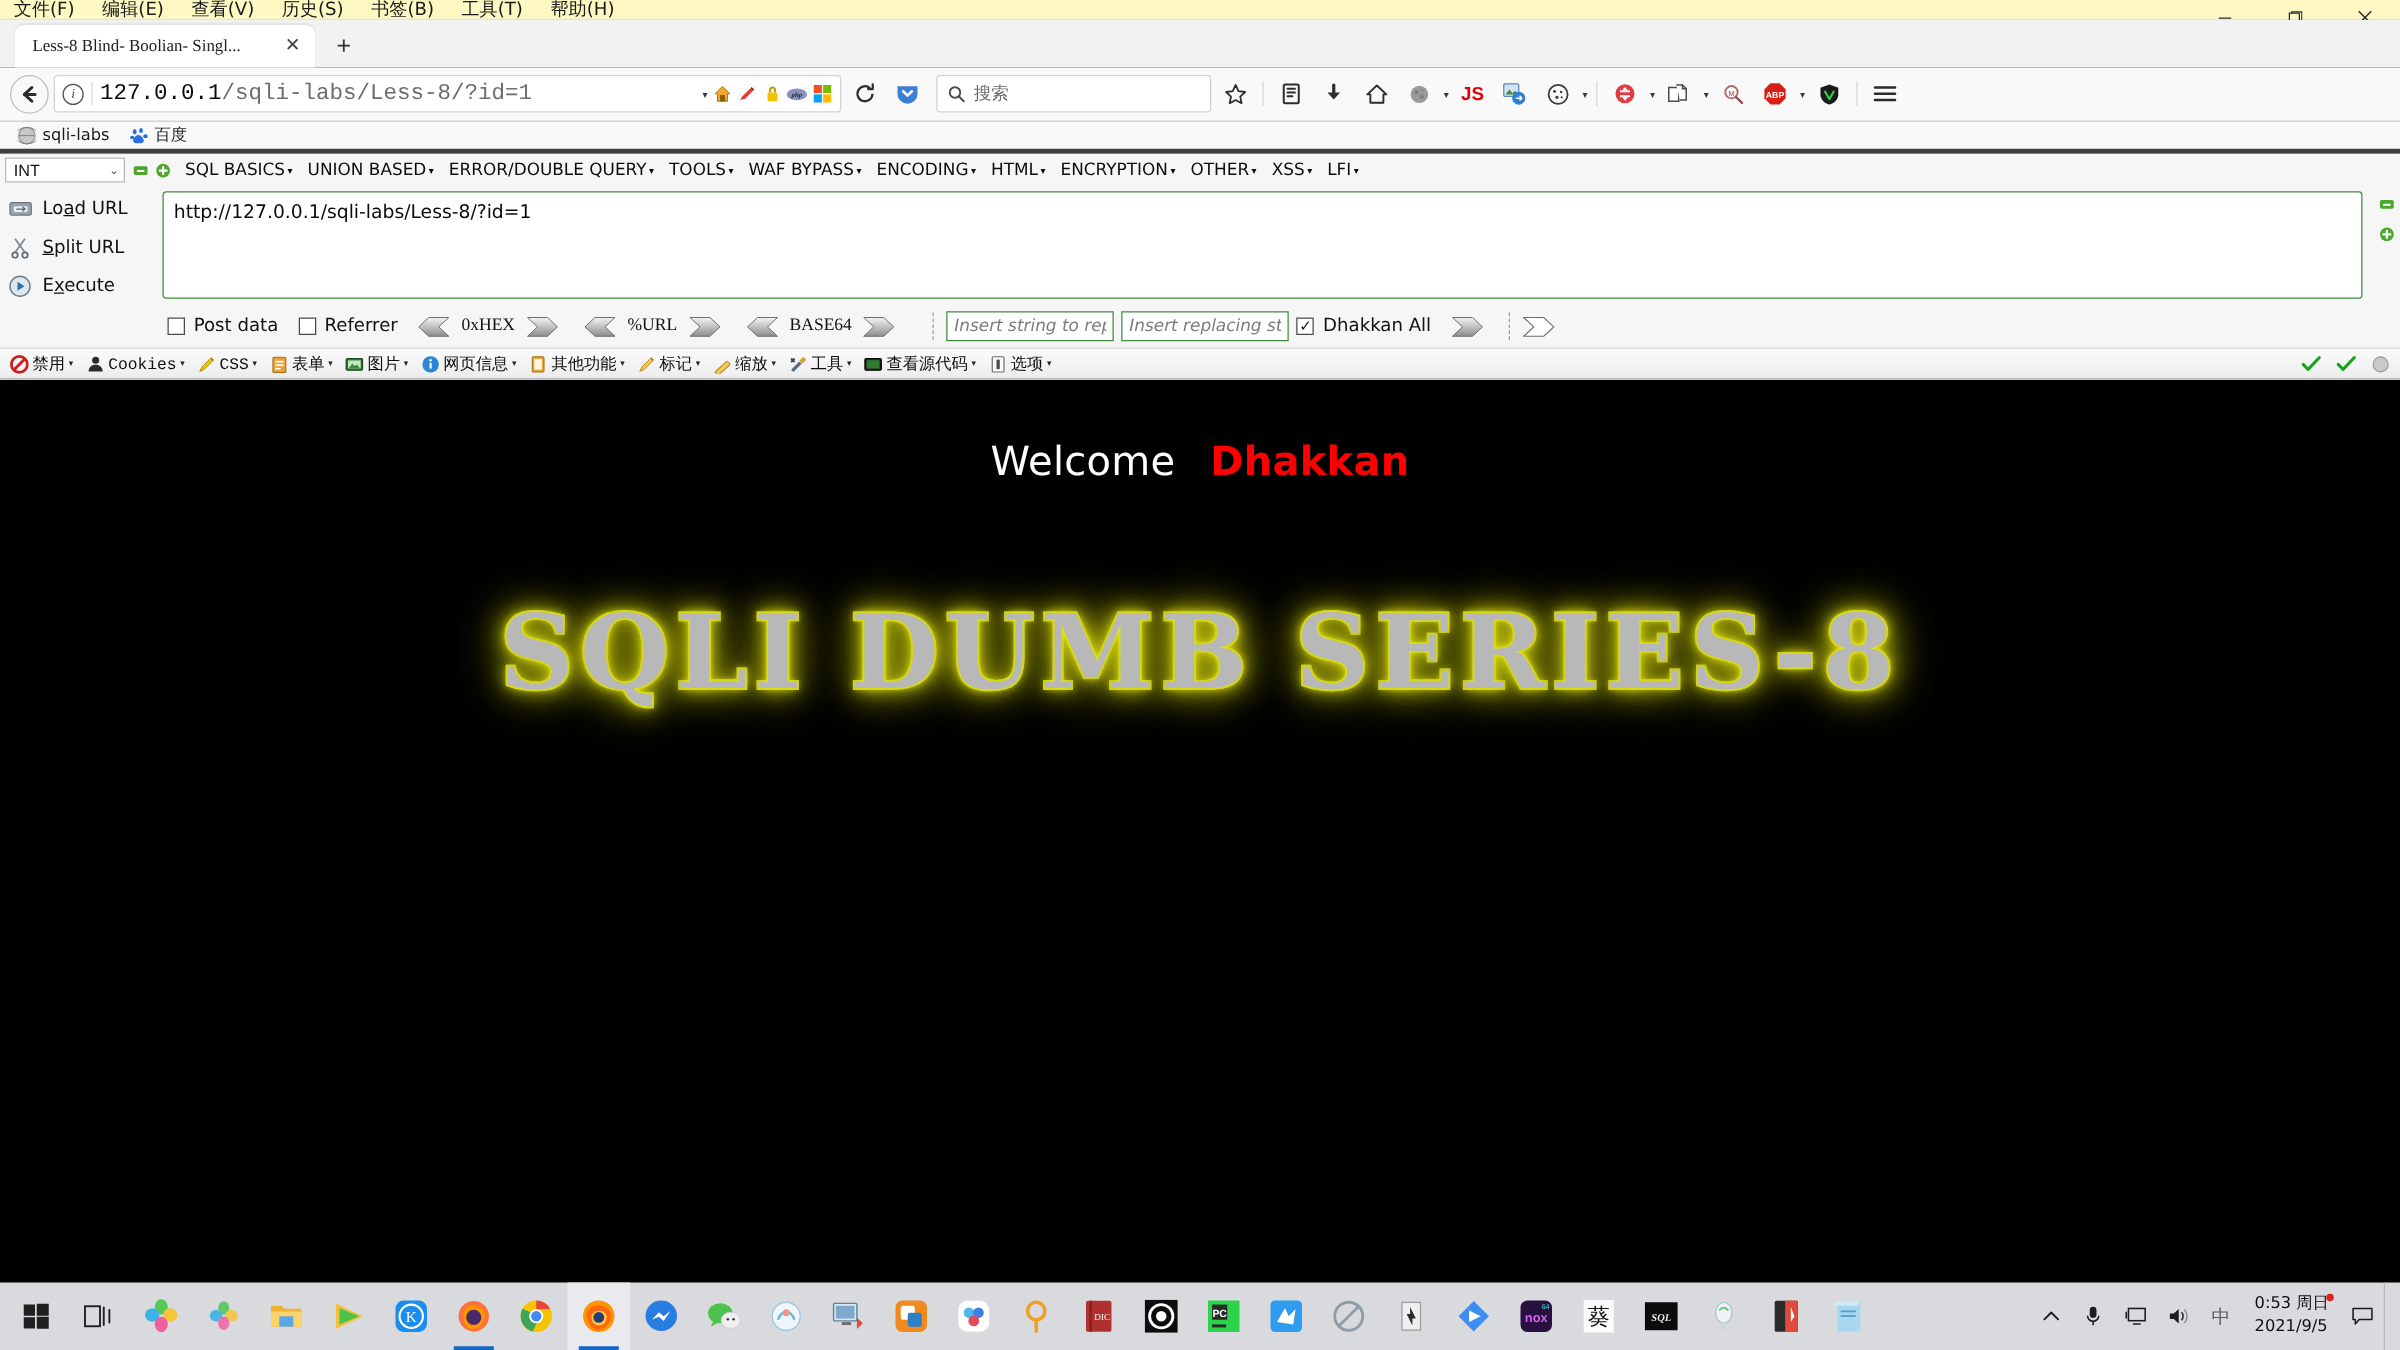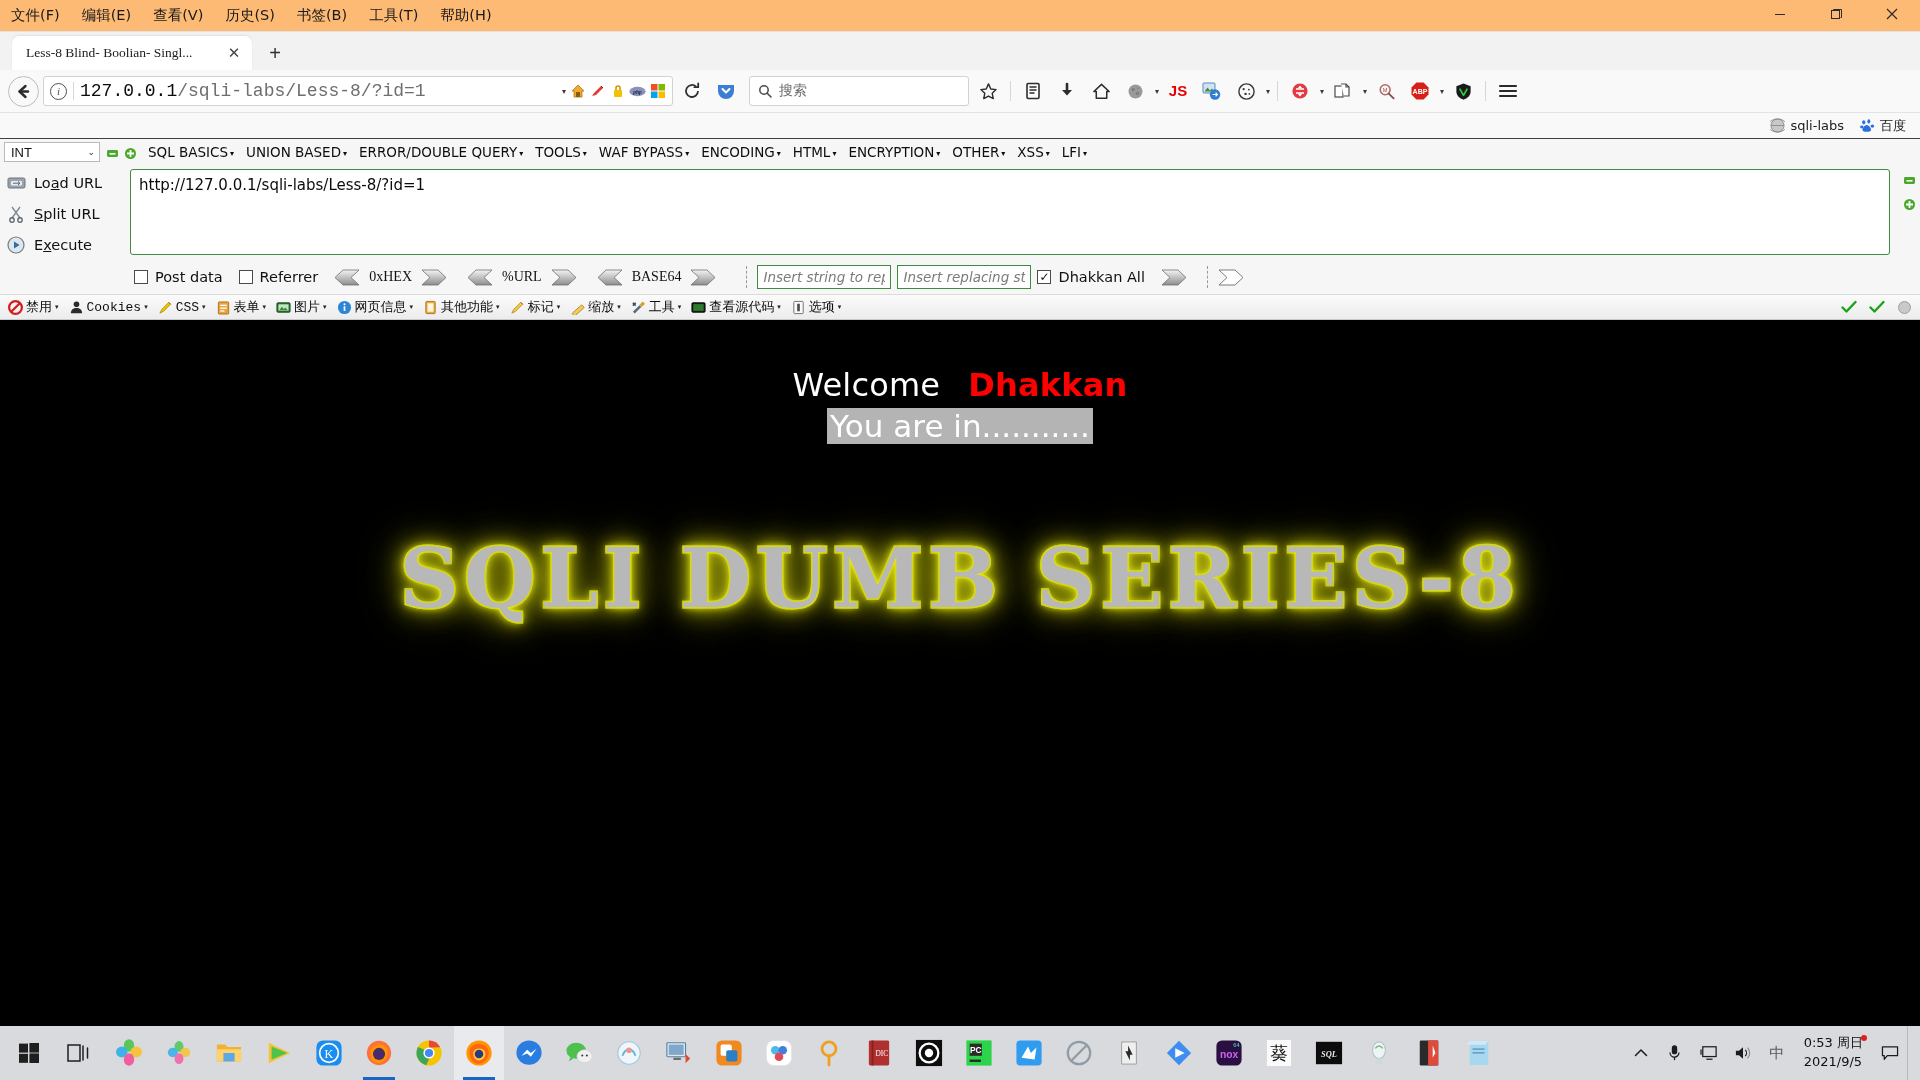--- a/index.html
+++ b/index.html
@@ -5,21 +5,21 @@
 <style>
   * { margin:0; padding:0; box-sizing:border-box; }
   html,body {
     width:1920px; height:1080px; overflow:hidden;
     font-family:"Liberation Sans","DejaVu Sans",sans-serif;
     background:#000;
   }
 
   
   .menubar{
-    height:32px; background:#fdba74; display:flex; align-items:center;
+    height:16px; background:#fef9c3; display:flex; align-items:center;
     border-bottom:1px solid #e2e2e2; position:relative;
   }
   .menubar .mitem{
     font-size:14.5px; color:#1a1a1a; padding:3px 11px; white-space:nowrap;
     font-family:"DejaVu Sans","Liberation Sans",sans-serif;
   }
   .winbtns{ position:absolute; right:0; top:0; height:28px; display:flex; }
   .winbtn{ width:56px; height:28px; display:flex; align-items:center; justify-content:center;
            font-size:15px; color:#2b2b2b; }
 
@@ -74,21 +74,21 @@
   }
   .searchbar .ph{ font-size:14px; color:#6a6a6a;
                   font-family:"DejaVu Sans","Liberation Sans",sans-serif; }
   .tbicon{ width:30px;height:30px; display:flex;align-items:center;justify-content:center;flex:none; }
   .vsep{ width:1px; height:20px; background:#d6d6d6; margin:0 3px; flex:none; }
   .caret{ font-size:8px; color:#3a3a3a; margin-left:1px; }
 
   
   .bookmarks{
     height:26px; background:#f9f9f9; display:flex; align-items:center;
-    padding:0 8px; gap:4px; border-bottom:1px solid #404040;justify-content:flex-end;
+    padding:0 8px; gap:4px; border-bottom:4px solid #404040;
   }
   .bm{ display:flex; align-items:center; gap:5px; padding:2px 6px; border-radius:3px; }
   .bm .lbl{ font-size:13px; color:#1c1c1c;
             font-family:"DejaVu Sans","Liberation Sans",sans-serif; }
 
   
   .hb{ background:#f6f6f6; border-bottom:1px solid #dadada; }
   .hb-menurow{ height:26px; display:flex; align-items:center; padding-left:4px; gap:0; }
   .hb-select{
     width:96px; height:20px; background:#fff; border:1px solid #b9b9b9;
@@ -717,21 +717,20 @@
     <svg width="15" height="15" viewBox="0 0 16 16">
         <circle cx="8" cy="8" r="6.4" fill="#c9c9c9" stroke="#9a9a9a" stroke-width="1"></circle>
       </svg>
   </div>
 </div>
 
 <div class="page">
   <div class="welcome">
     <span>Welcome</span><span class="name">Dhakkan</span>
   </div>
-  <div class="youarein">You are in...........</div>
   <div class="logo">SQLI DUMB SERIES-8</div>
 
   <div class="ime">
     <span class="g">中</span>
     <svg width="16" height="16" viewBox="0 0 16 16">
         <path d="M12.5 10.5 A6 6 0 1 1 6 3.2 A7 7 0 0 0 12.5 10.5 Z" fill="#e02020"></path>
       </svg>
     <span class="g">，</span>
     <svg width="18" height="12" viewBox="0 0 18 12">
         <rect x=".6" y=".6" width="16.8" height="10.8" rx="1.2" fill="none" stroke="#e02020" stroke-width="1.4"></rect>

